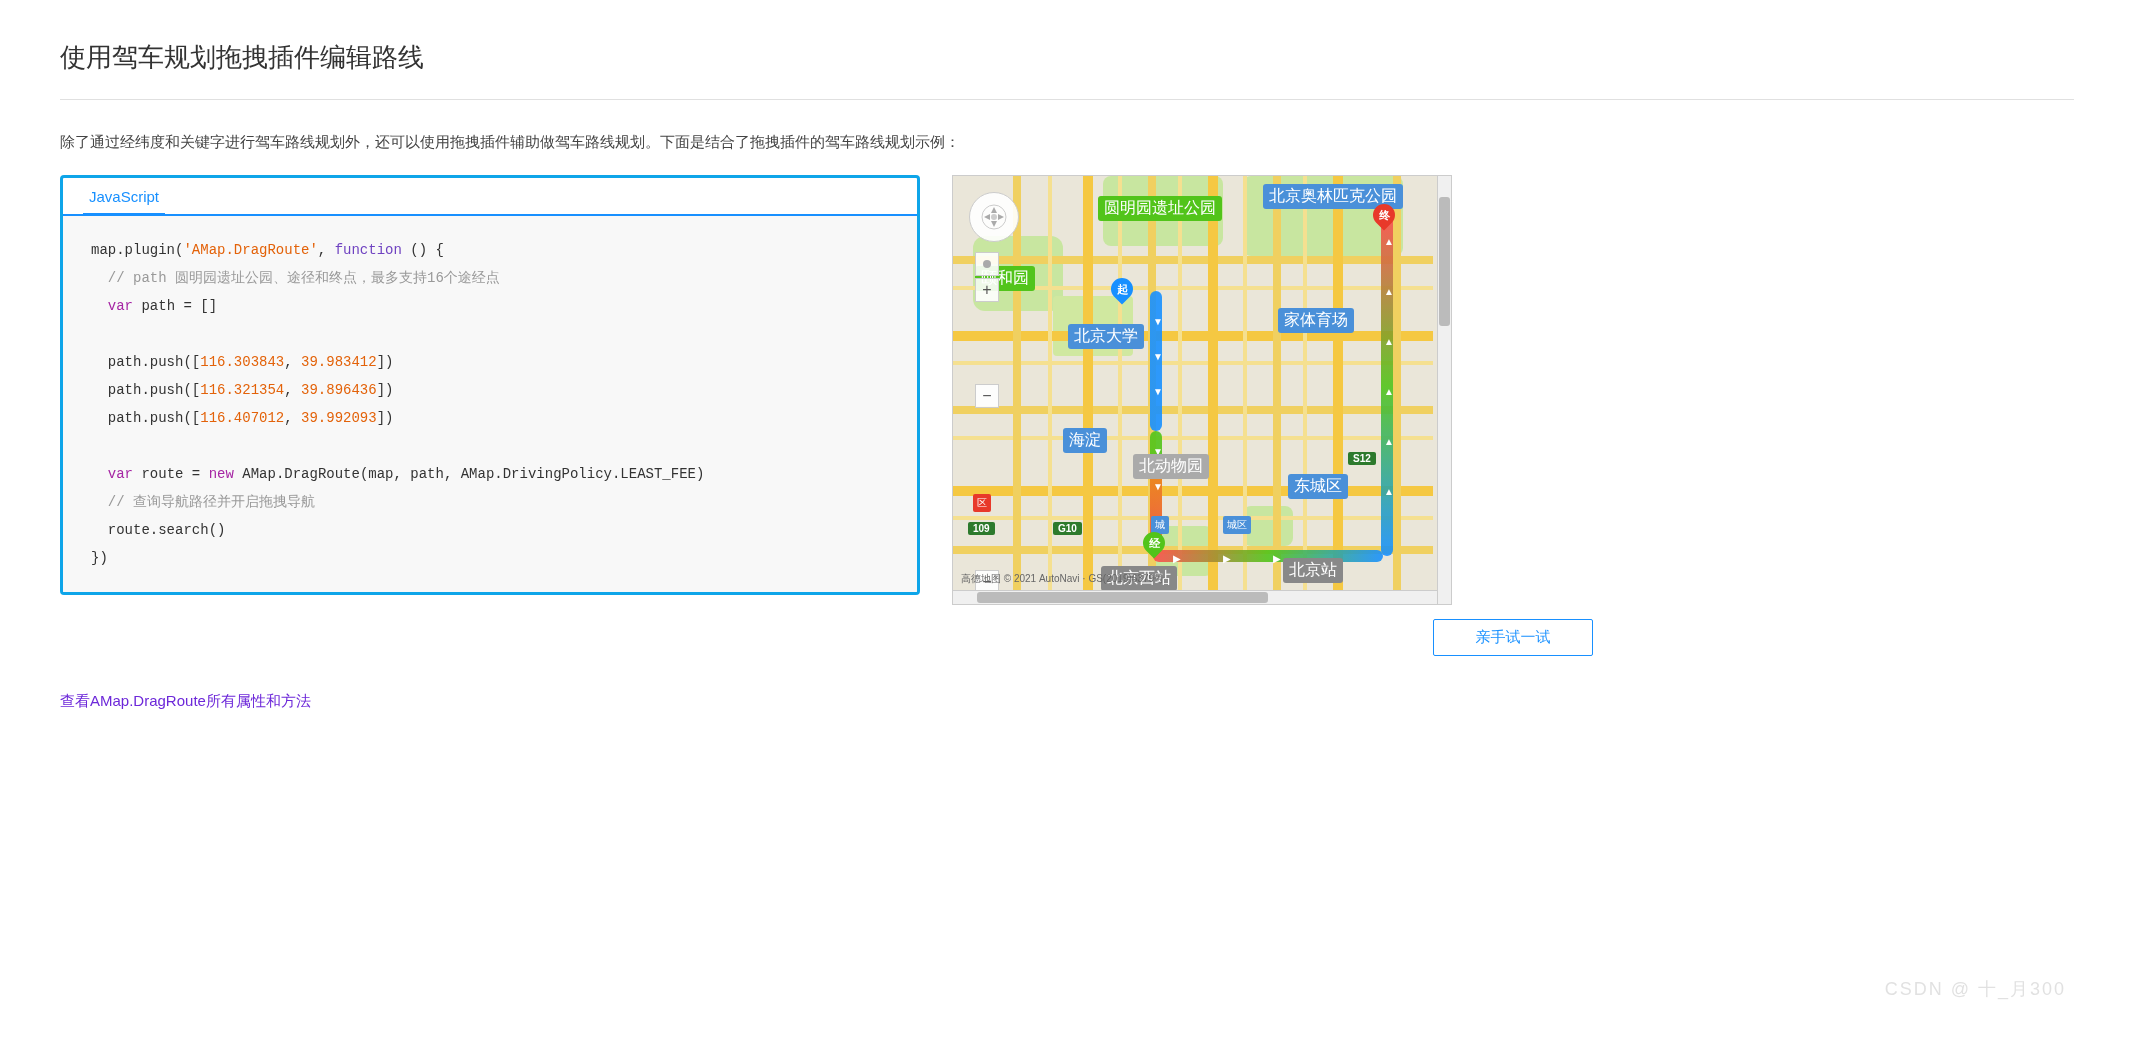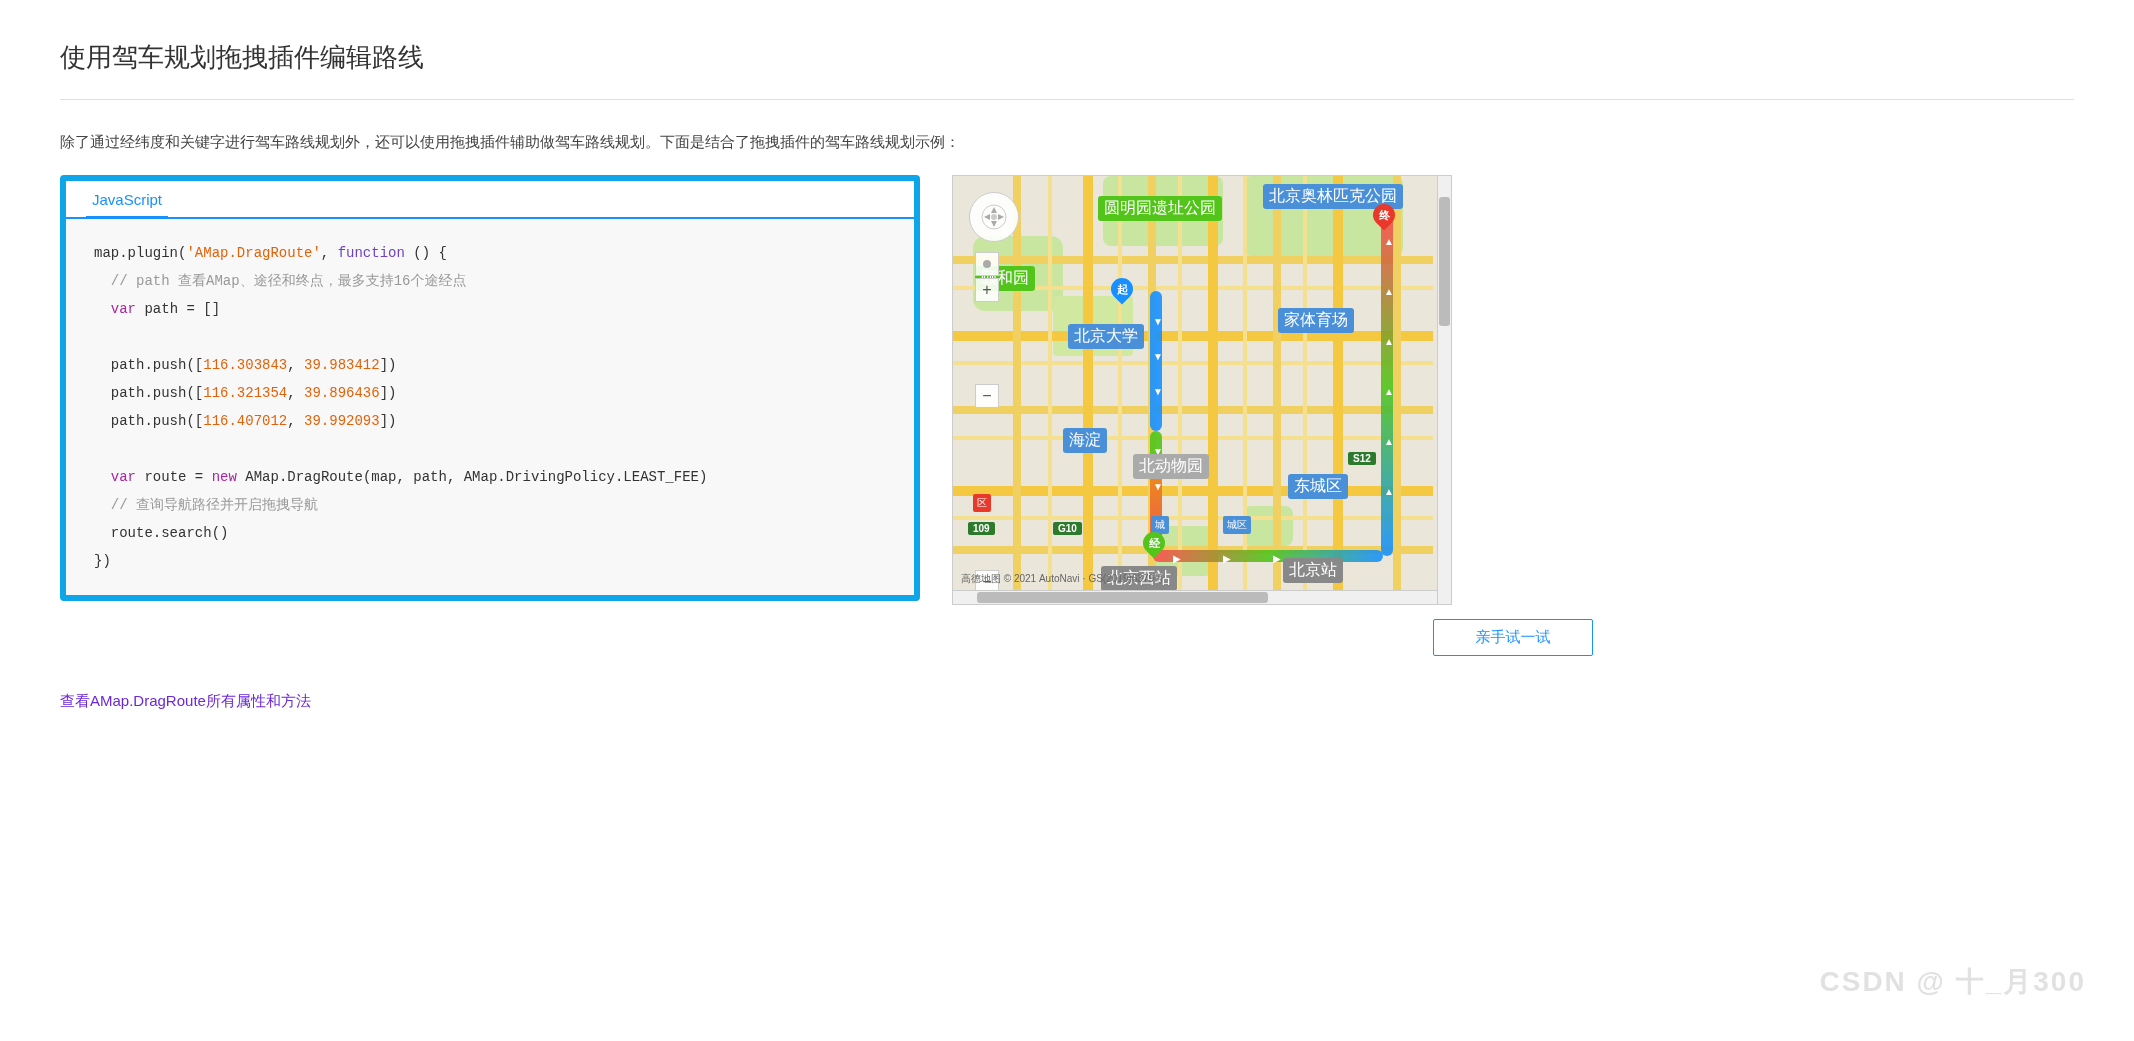--- a/index.html
+++ b/index.html
@@ -27,21 +27,21 @@
       line-height: 1.8;
       margin-bottom: 20px;
     }
     .main-content {
       display: flex;
       gap: 32px;
       align-items: flex-start;
     }
     .code-panel {
       flex: 0 0 860px;
-      border: 6px solid #0ea5e9;
+      border: 3px solid #0ea5e9;
       border-radius: 4px;
       background: #fff;
       overflow: hidden;
     }
     .code-tab {
       display: flex;
       border-bottom: 2px solid #1890ff;
       padding: 0 0 0 20px;
     }
     .code-tab-label {
@@ -132,24 +132,24 @@
       margin-top: 36px;
       font-size: 15px;
     }
     .footer-link a {
       color: #6d28d9;
       text-decoration: none;
     }
     .watermark {
       position: fixed;
       bottom: 40px;
-      right: 48px;
-      font-size: 28px;
+      right: 68px;
+      font-size: 18px;
       color: rgba(180,180,180,0.4);
-      font-weight: bold;
+      font-weight: normal;
       pointer-events: none;
       letter-spacing: 2px;
     }
 
     
     .map-sim {
       position: absolute;
       inset: 0;
       overflow: hidden;
     }
@@ -251,21 +251,21 @@
 <hr class="divider">
 <p class="description">除了通过经纬度和关键字进行驾车路线规划外，还可以使用拖拽插件辅助做驾车路线规划。下面是结合了拖拽插件的驾车路线规划示例：</p>
 
 <div class="main-content">
 
   <div class="code-panel">
     <div class="code-tab">
       <span class="code-tab-label">JavaScript</span>
     </div>
     <div class="code-block"><span class="method">map.plugin(</span><span class="str">'AMap.DragRoute'</span><span class="method">, </span><span class="fn">function</span><span class="method"> () {</span>
-  <span class="comment">// path 查看AMap、途径和终点，最多支持16个途经点</span>
+  <span class="comment">// path 圆明园遗址公园、途径和终点，最多支持16个途经点</span>
   <span class="kw">var</span><span class="method"> path = []</span>
 
   <span class="method">path.push([</span><span class="num">116.303843</span><span class="method">, </span><span class="num">39.983412</span><span class="method">])</span>
   <span class="method">path.push([</span><span class="num">116.321354</span><span class="method">, </span><span class="num">39.896436</span><span class="method">])</span>
   <span class="method">path.push([</span><span class="num">116.407012</span><span class="method">, </span><span class="num">39.992093</span><span class="method">])</span>
 
   <span class="kw">var</span><span class="method"> route = </span><span class="kw">new</span><span class="method"> AMap.DragRoute(map, path, AMap.DrivingPolicy.LEAST_FEE)</span>
   <span class="comment">// 查询导航路径并开启拖拽导航</span>
   <span class="method">route.search()</span>
 <span class="method">})</span></div>

